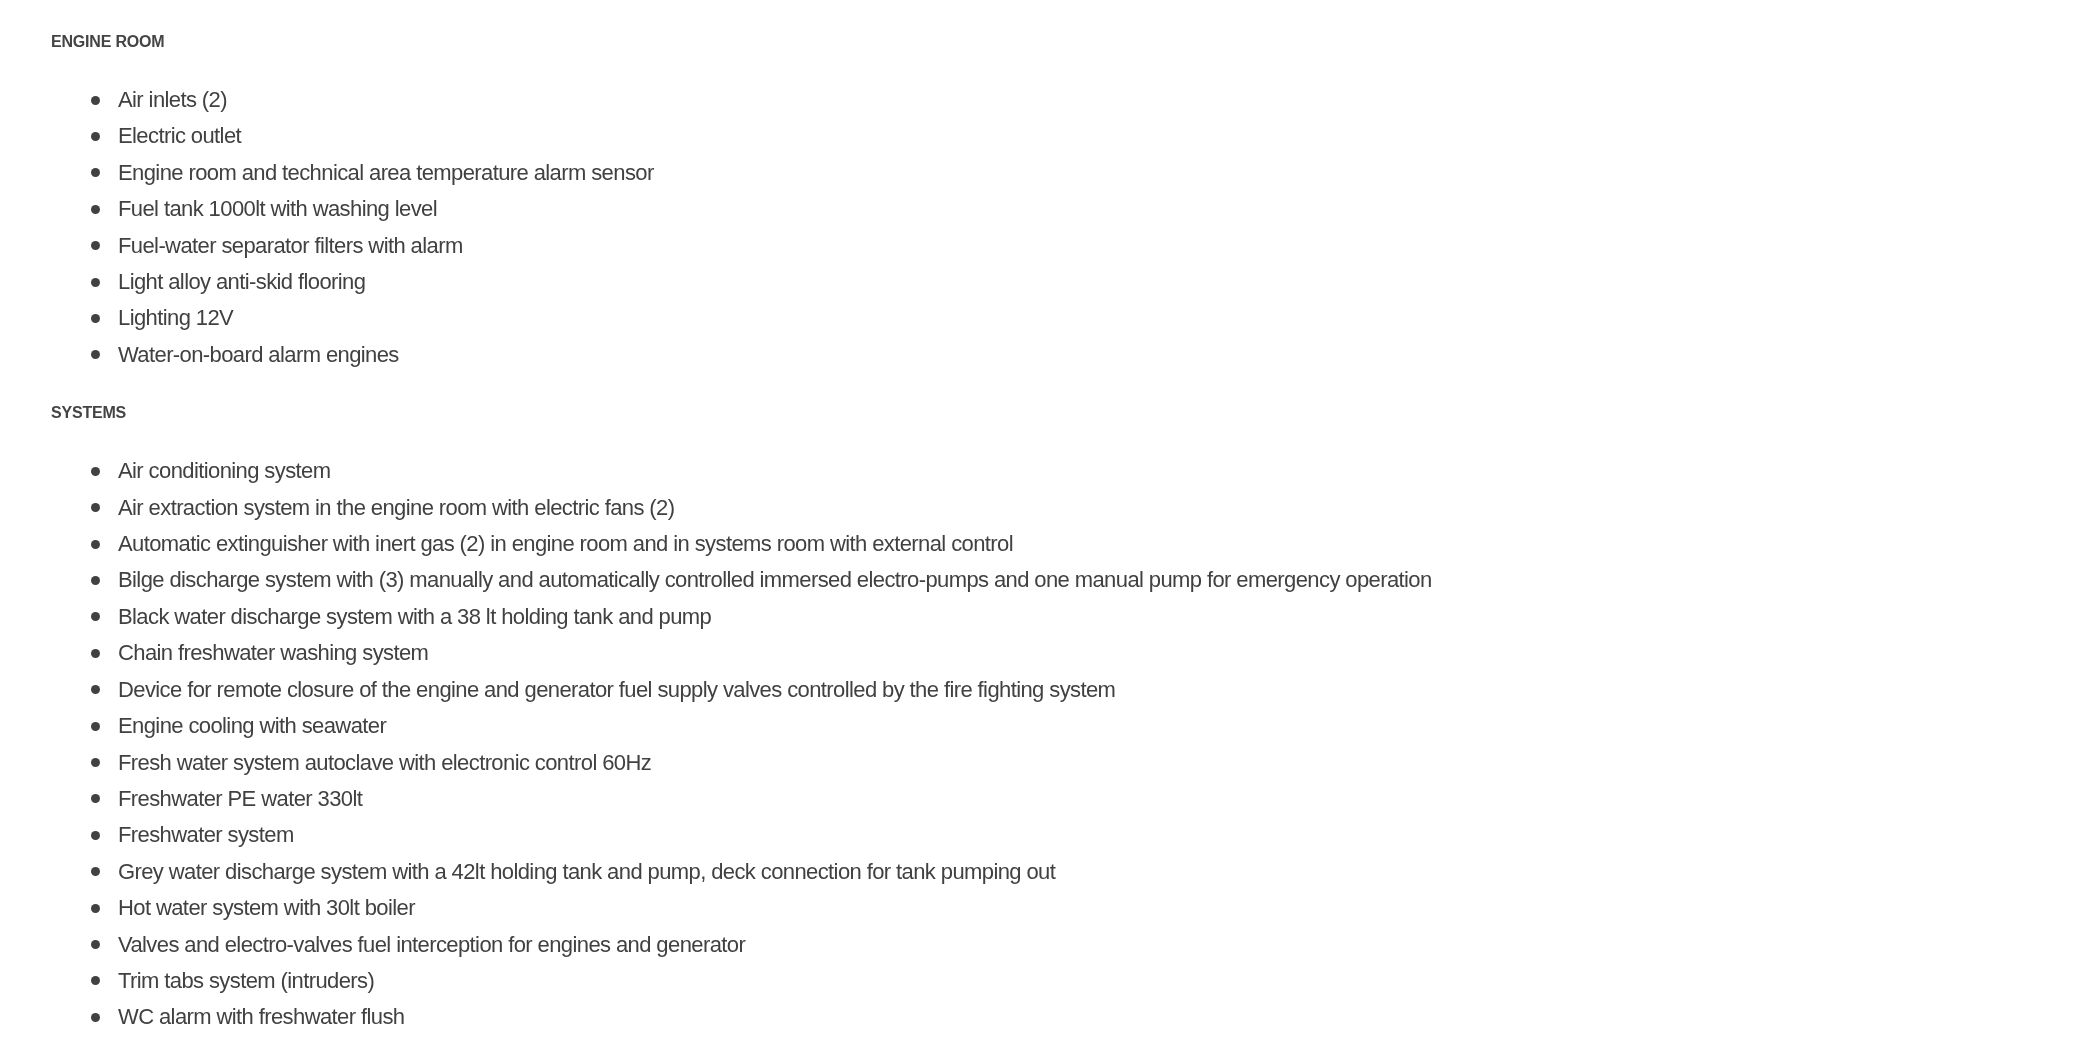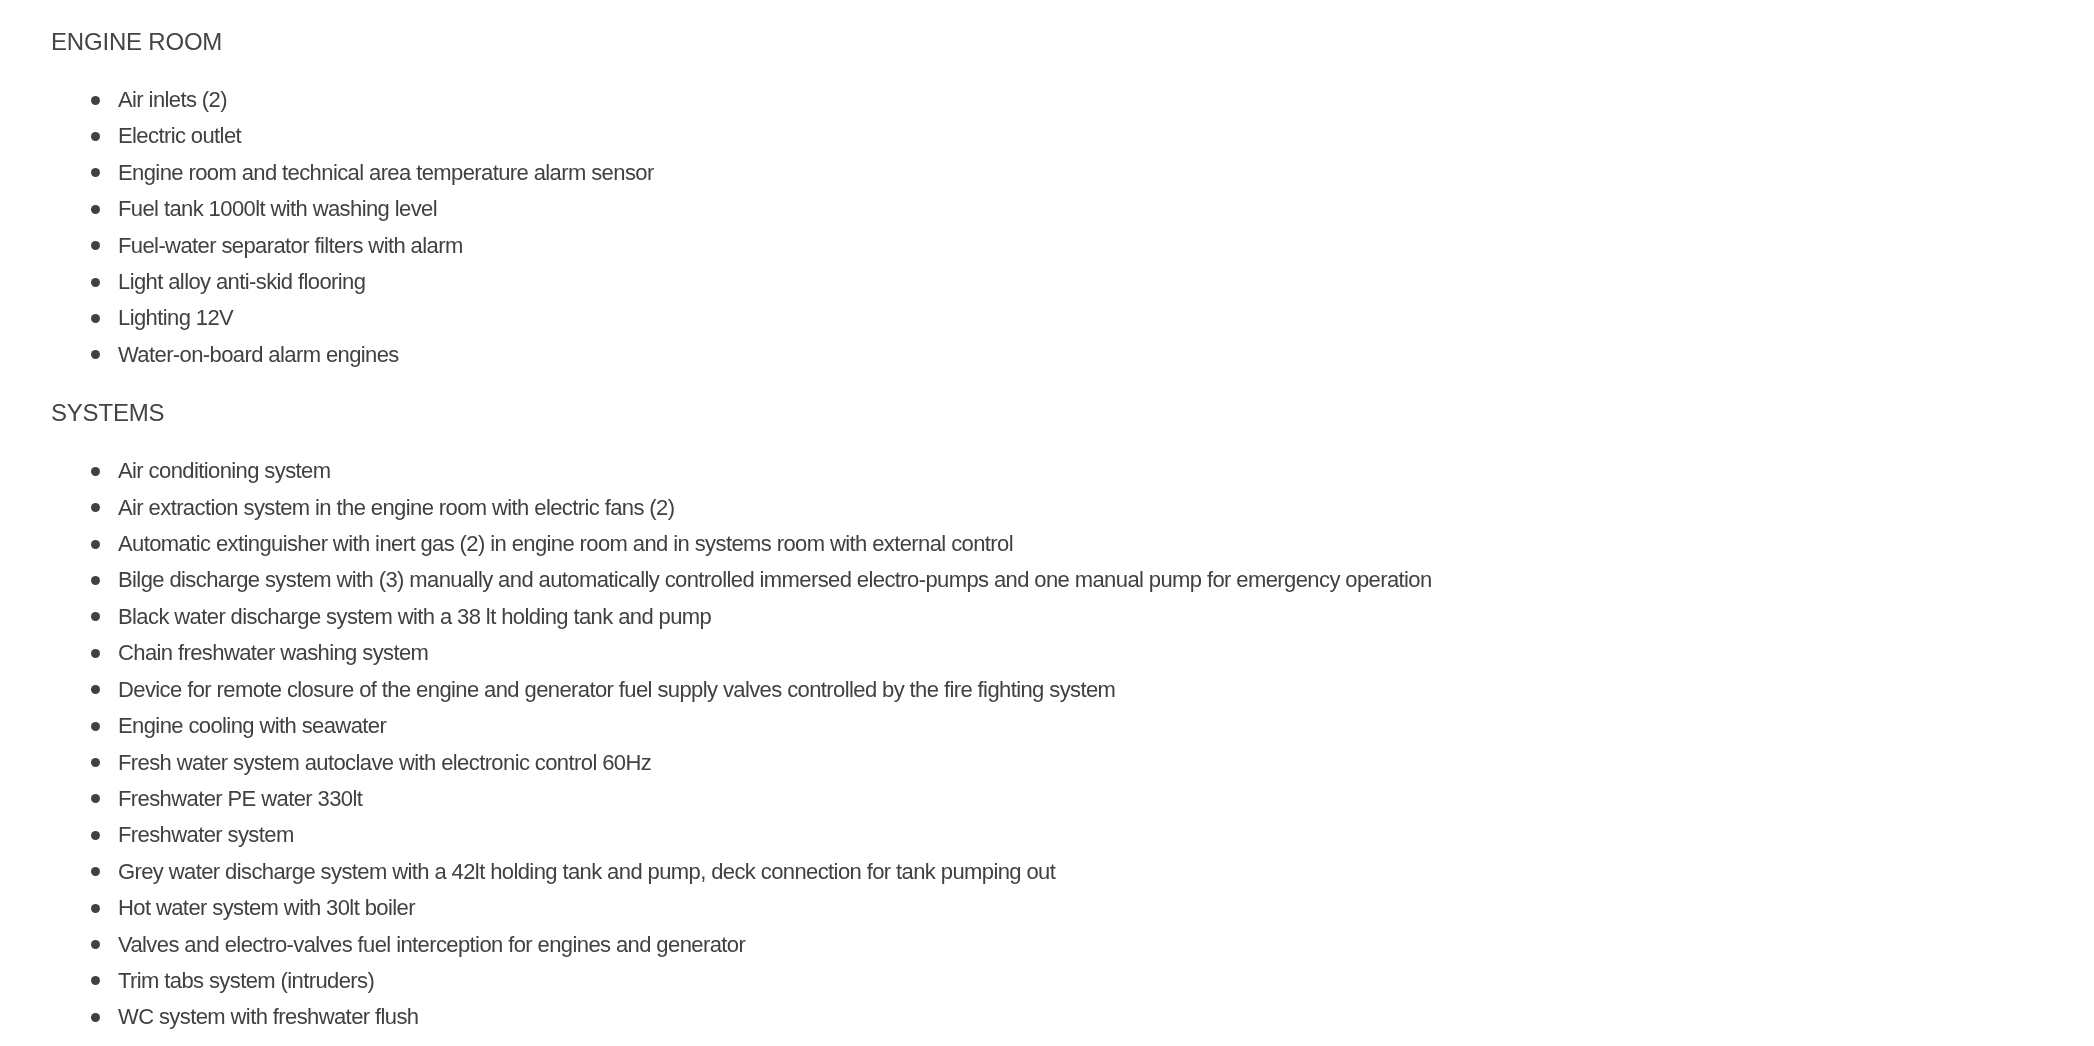--- a/index.html
+++ b/index.html
@@ -13,23 +13,23 @@
     color: #414141;
   }
   .page {
     box-sizing: border-box;
     width: 2094px;
     height: 1046px;
     padding: 31px 40px 0 51px;
     background: #ffffff;
   }
   .section-title {
-    font-size: 24px;
+    font-size: 16px;
     line-height: 22px;
-    font-weight: 400;
+    font-weight: 700;
     letter-spacing: -0.2px;
     margin: 0;
     color: #444444;
   }
   .section { margin: 0; padding: 0; }
   .section + .section .section-title { margin-top: 29px; }
   ul.spec-list {
     list-style: none;
     margin: 29px 0 0 0;
     padding: 0 0 0 67px;
@@ -83,17 +83,17 @@
       <li>Chain freshwater washing system</li>
       <li>Device for remote closure of the engine and generator fuel supply valves controlled by the fire fighting system</li>
       <li>Engine cooling with seawater</li>
       <li>Fresh water system autoclave with electronic control 60Hz</li>
       <li>Freshwater PE water 330lt</li>
       <li>Freshwater system</li>
       <li>Grey water discharge system with a 42lt holding tank and pump, deck connection for tank pumping out</li>
       <li>Hot water system with 30lt boiler</li>
       <li>Valves and electro-valves fuel interception for engines and generator</li>
       <li>Trim tabs system (intruders)</li>
-      <li>WC system with freshwater flush</li>
+      <li>WC alarm with freshwater flush</li>
     </ul>
   </section>
 
 </main>
 
 </body></html>

